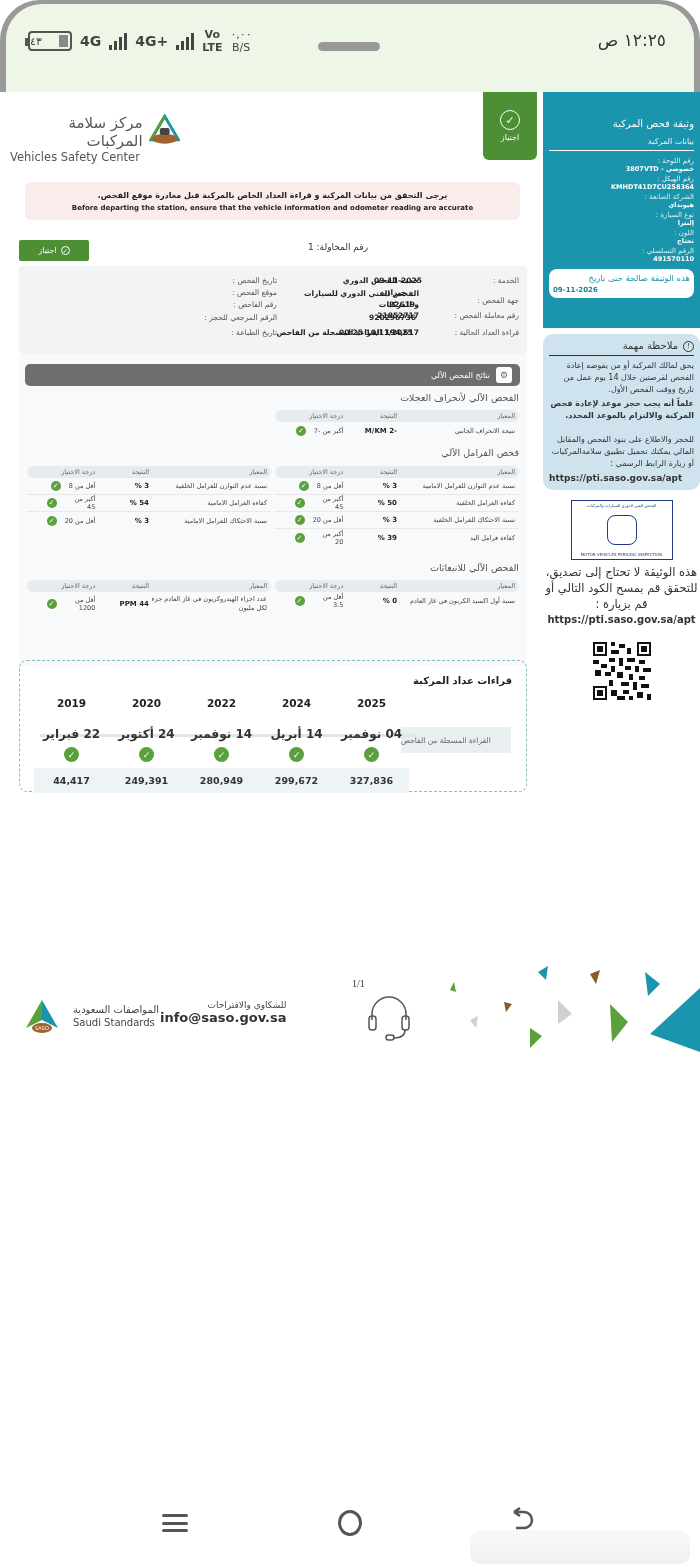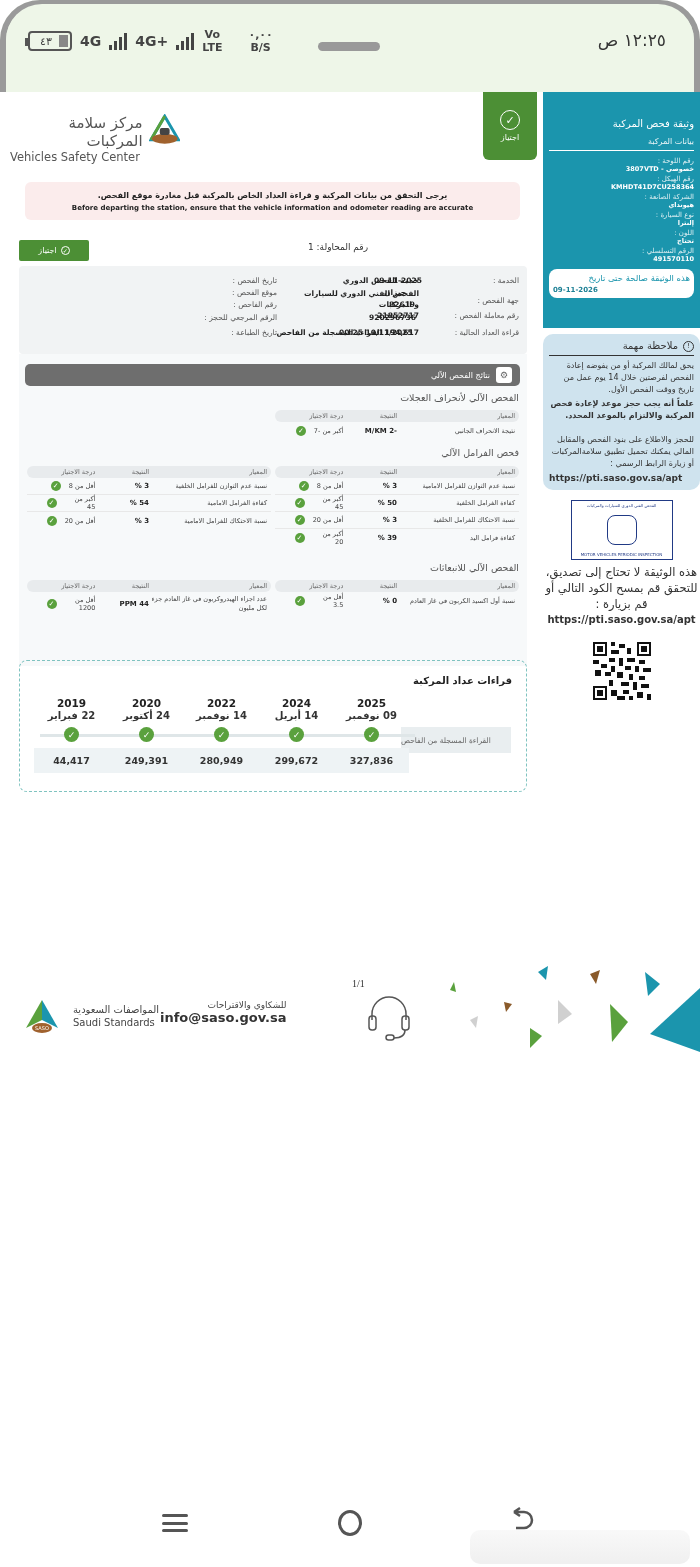--- a/index.html
+++ b/index.html
@@ -1,20 +1,20 @@
 <!DOCTYPE html>
 <html><head>
 <meta charset="utf-8">
 <style>
 *{box-sizing:border-box;margin:0;padding:0}
 html,body{width:700px;height:1567px;background:#fff;overflow:hidden;font-family:"DejaVu Sans",sans-serif;color:#333}
 .statusbar{position:absolute;left:0;top:0;width:700px;height:92px;background:#eaf3e4;border-radius:40px 40px 0 0;box-shadow:0 0 0 6px #9a9a9a inset}
 .statusbar-inner{position:absolute;left:6px;top:4px;right:6px;bottom:0;background:#eef6e8;border-radius:36px 36px 0 0}
 .sb-left{position:absolute;left:28px;top:28px;display:flex;align-items:center;gap:8px;font-size:13px;color:#444;font-weight:bold}
-.battery{width:44px;height:20px;border:2px solid #555;border-radius:4px;position:relative;font-size:11px;display:flex;align-items:center;justify-content:center;font-weight:normal}
+.battery{width:44px;height:20px;border:2px solid #555;border-radius:4px;position:relative;font-size:11px;display:flex;align-items:center;justify-content:flex-start;font-weight:normal}
 .battery:before{content:"";position:absolute;left:-5px;top:5px;width:3px;height:8px;background:#555}
 .battery .lvl{position:absolute;right:2px;top:2px;bottom:2px;width:9px;background:#888}
 .sig{display:flex;align-items:flex-end;gap:2px;height:18px}
 .sig i{display:block;width:3px;background:#444}
 .netlbl{font-size:14px;line-height:14px}
 .stack{display:flex;flex-direction:column;font-size:11px;line-height:13px;text-align:center}
 .pill{position:absolute;left:318px;top:42px;width:62px;height:9px;border-radius:5px;background:#999}
 .sb-time{position:absolute;right:34px;top:30px;font-size:17px;color:#333}
 
 .doc{position:absolute;left:0;top:92px;width:700px;height:1400px;background:#fff}
@@ -67,21 +67,21 @@
 .tbl .c2{flex:0 0 22%;font-weight:bold;font-size:7px;color:#222}
 .tbl .c3{flex:0 0 20%;display:flex;align-items:center;gap:8px}
 .ok{width:10px;height:10px;border-radius:50%;background:#5aa13d;color:#fff;font-size:7px;display:inline-flex;align-items:center;justify-content:center;flex:0 0 10px}
 
 .odo{position:absolute;left:19px;top:568px;width:508px;height:132px;border:1.5px dashed #7fc3c0;border-radius:8px;direction:rtl}
 .odo .h{position:absolute;right:14px;top:14px;font-size:10px;font-weight:bold;color:#222}
 .odo .lbl{position:absolute;right:15px;top:66px;width:110px;height:26px;background:#e9eef0;font-size:7.5px;color:#666;display:flex;align-items:center;justify-content:flex-end;padding-left:0}
 .odo .line{position:absolute;left:20px;top:73px;width:375px;height:3px;background:#dfe6e8}
 .odo .col{position:absolute;top:36px;width:75px;text-align:center;direction:rtl}
 .odo .col .y{font-size:10.5px;font-weight:bold;color:#222}
-.odo .col .d{font-size:10px;font-weight:bold;color:#333;margin-top:1px}
+.odo .col .d{font-size:12px;font-weight:bold;color:#333;margin-top:18px}
 .odo .col .ok{width:15px;height:15px;flex:none;font-size:9px;margin-top:6px;position:relative;z-index:2}
 .odo .col .n{margin-top:6px;height:25px;background:#eef3f5;display:flex;align-items:center;justify-content:center;font-size:9.5px;font-weight:bold;color:#333}
 
 .footer{position:absolute;left:0;top:870px;width:700px;height:90px}
 .fl{position:absolute;left:24px;top:36px;direction:rtl;text-align:left;display:flex;align-items:center;gap:13px}
 .fl .t{font-size:10px;color:#444;line-height:13px}
 .fl .m{width:36px;height:36px}
 .mail{position:absolute;left:160px;top:38px;text-align:right}
 .mail .a{font-size:9px;color:#444}
 .mail .b{font-size:13px;font-weight:bold;color:#333}
@@ -111,21 +111,21 @@
     <span class="sig">
         <i style="height:5px"></i>
         <i style="height:9px"></i>
         <i style="height:13px"></i>
         <i style="height:17px"></i>
       </span>
     <span class="stack">
         <span>Vo</span>
         <span>LTE</span>
       </span>
-    <span class="stack" style="font-weight:bold;margin-left:18px">
+    <span class="stack" style="font-weight:normal;">
         <span>٠,٠٠</span>
         <span>B/S</span>
       </span>
   </div>
   <div class="pill"></div>
   <div class="sb-time">١٢:٢٥ ص</div>
 </div>
 
 <div class="doc">
   <div class="mainpanel">
@@ -297,21 +297,21 @@
               <span class="ok">✓</span>
             </span>
           </div>
       </div>
     </div>
 
     <div class="odo" style="left:9px">
       <div class="h">قراءات عداد المركبة</div>
       <div class="lbl">القراءة المسجلة من الفاحص</div>
       <div class="line"></div>
-      <div class="col" style="right:117px"><div class="y">2025</div><div class="d">09 نوفمبر</div><span class="ok">✓</span><div class="n">327,836</div></div>
+      <div class="col" style="right:117px"><div class="y">2025</div><div class="d">04 نوفمبر</div><span class="ok">✓</span><div class="n">327,836</div></div>
       <div class="col" style="right:192px"><div class="y">2024</div><div class="d">14 أبريل</div><span class="ok">✓</span><div class="n">299,672</div></div>
       <div class="col" style="right:267px"><div class="y">2022</div><div class="d">14 نوفمبر</div><span class="ok">✓</span><div class="n">280,949</div></div>
       <div class="col" style="right:342px"><div class="y">2020</div><div class="d">24 أكتوبر</div><span class="ok">✓</span><div class="n">249,391</div></div>
       <div class="col" style="right:417px"><div class="y">2019</div><div class="d">22 فبراير</div><span class="ok">✓</span><div class="n">44,417</div></div>
     </div>
   </div>
 
   <div class="side">
     <div class="vcard">
       <div class="ttl">وثيقة فحص المركبة</div>

